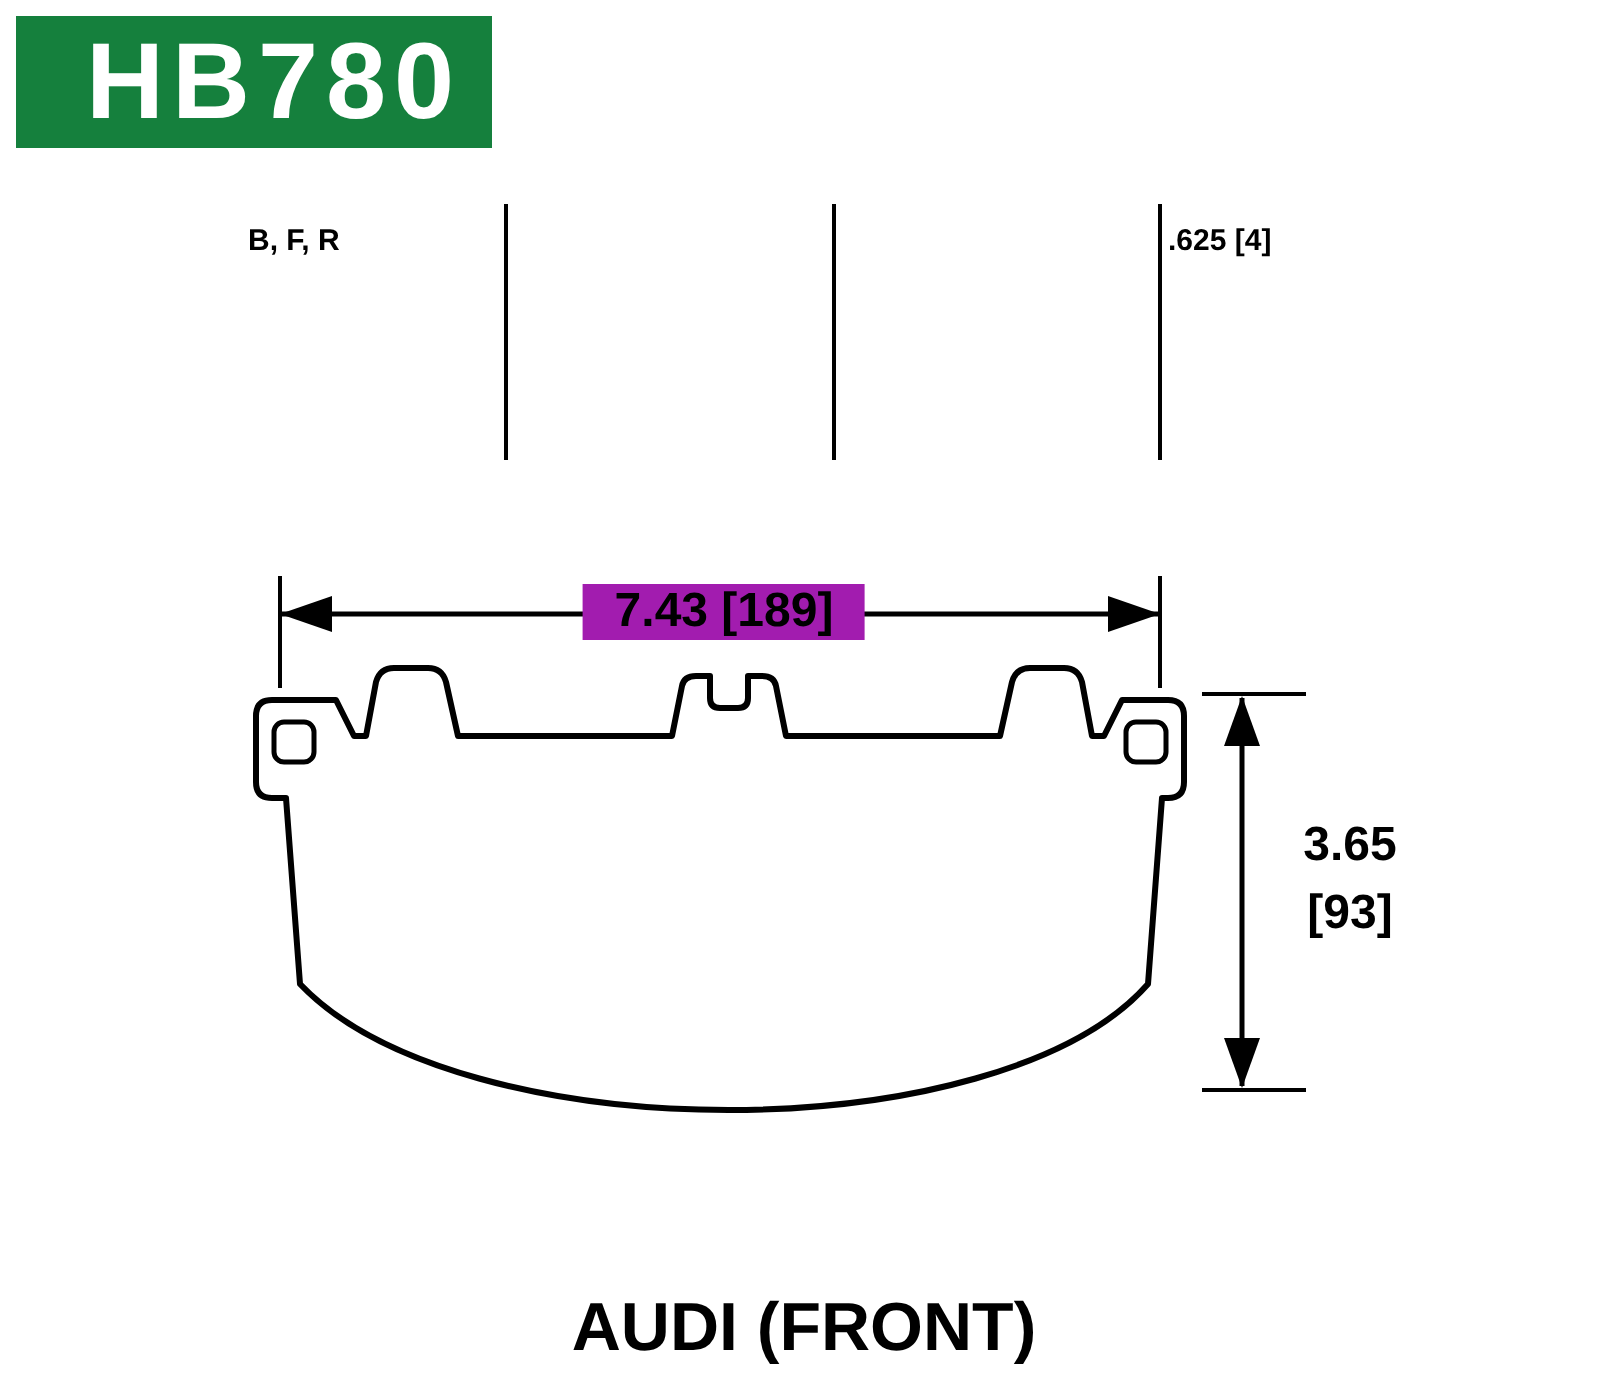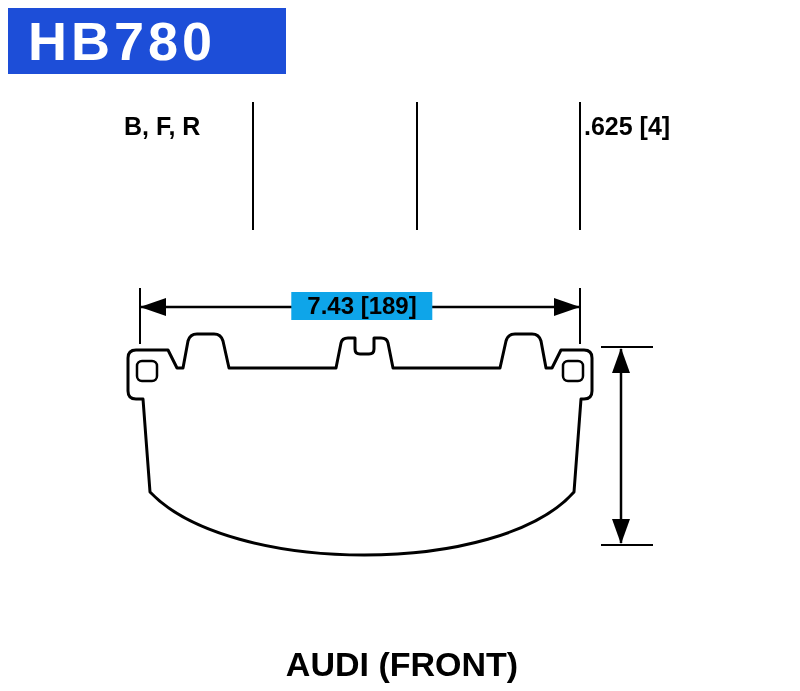--- a/index.html
+++ b/index.html
@@ -9,39 +9,40 @@
     height: 691px;
     background: #ffffff;
     font-family: "Liberation Sans", sans-serif;
     color: #000000;
     overflow: hidden;
   }
   .header-box {
     position: absolute;
     left: 8px;
     top: 8px;
-    width: 278px;
+    width: 238px;
     height: 66px;
-    background: #1d4ed8;
+    background: #15803d;
     display: flex;
     align-items: center;
+    justify-content: center;
   }
   .part-number {
     color: #ffffff;
     font-size: 54px;
     font-weight: bold;
     letter-spacing: 4px;
     padding-left: 20px;
     line-height: 1;
     white-space: nowrap;
   }
   .spec {
     position: absolute;
     top: 112px;
-    font-size: 25px;
+    font-size: 15px;
     font-weight: bold;
     white-space: nowrap;
   }
   .vline {
     position: absolute;
     top: 102px;
     height: 128px;
     width: 2px;
     background: #000000;
   }
@@ -49,21 +50,21 @@
   .dim-label {
     position: absolute;
     font-size: 24px;
     font-weight: bold;
     white-space: nowrap;
   }
   .width-label {
     left: 362px;
     top: 292px;
     transform: translateX(-50%);
-    background: #0ea5e9;
+    background: #a21caf;
     padding: 0 16px;
   }
   .height-label {
     left: 636px;
     top: 406px;
     width: 78px;
     text-align: center;
     line-height: 34px;
   }
   .footer {
@@ -128,16 +129,20 @@
 
     <g>
       <line x1="621" y1="349" x2="621" y2="543" stroke="#000000" stroke-width="2.5"></line>
       <polygon points="621,348 612,373 630,373" fill="#000000"></polygon>
       <polygon points="621,544 612,519 630,519" fill="#000000"></polygon>
     </g>
   </svg>
 
   <div class="dim-label width-label">7.43 [189]</div>
 
+  <div class="dim-label height-label">
+    <div>3.65</div>
+    <div>[93]</div>
+  </div>
 
   <div class="footer">AUDI (FRONT)</div>
 
 </div>
 
 </body></html>

